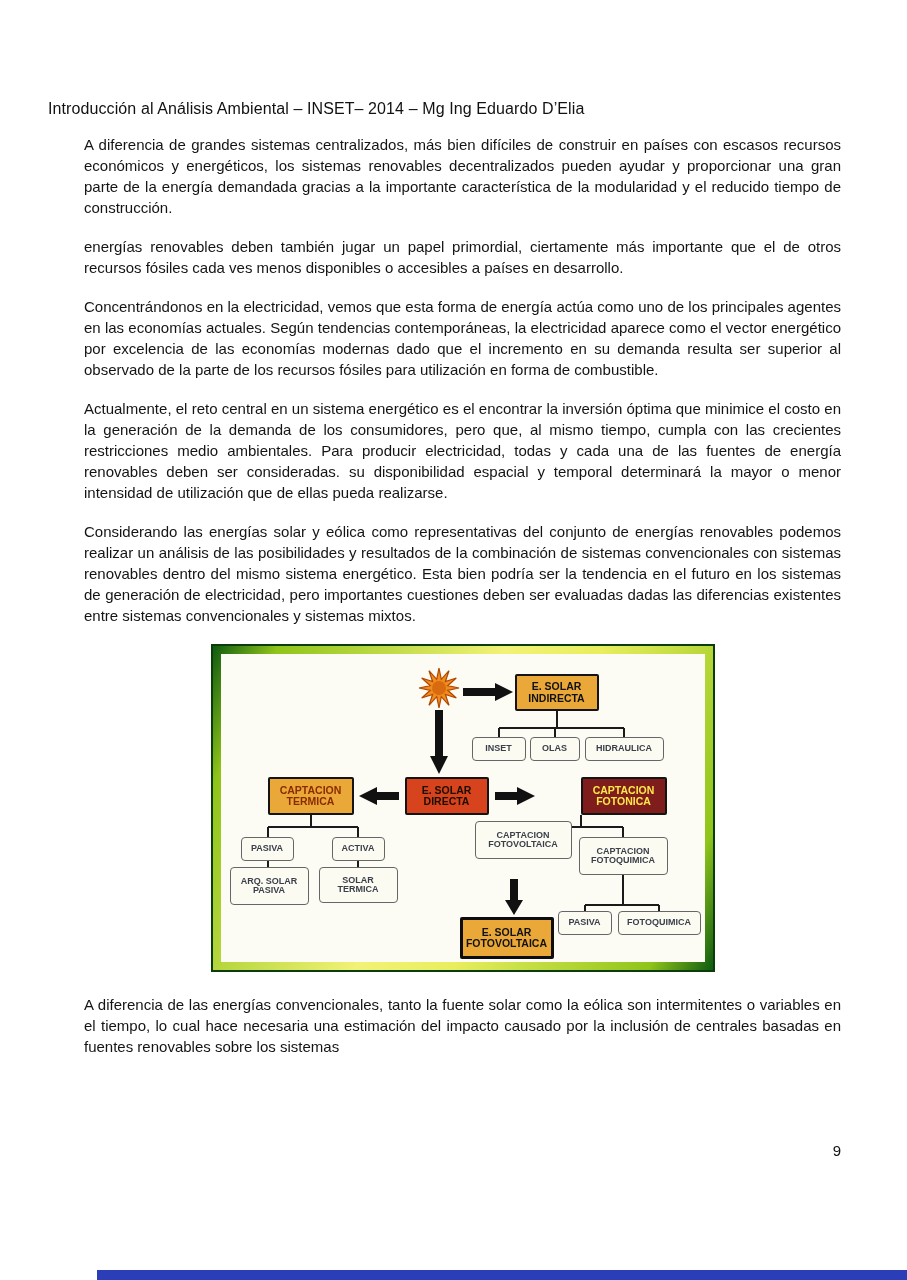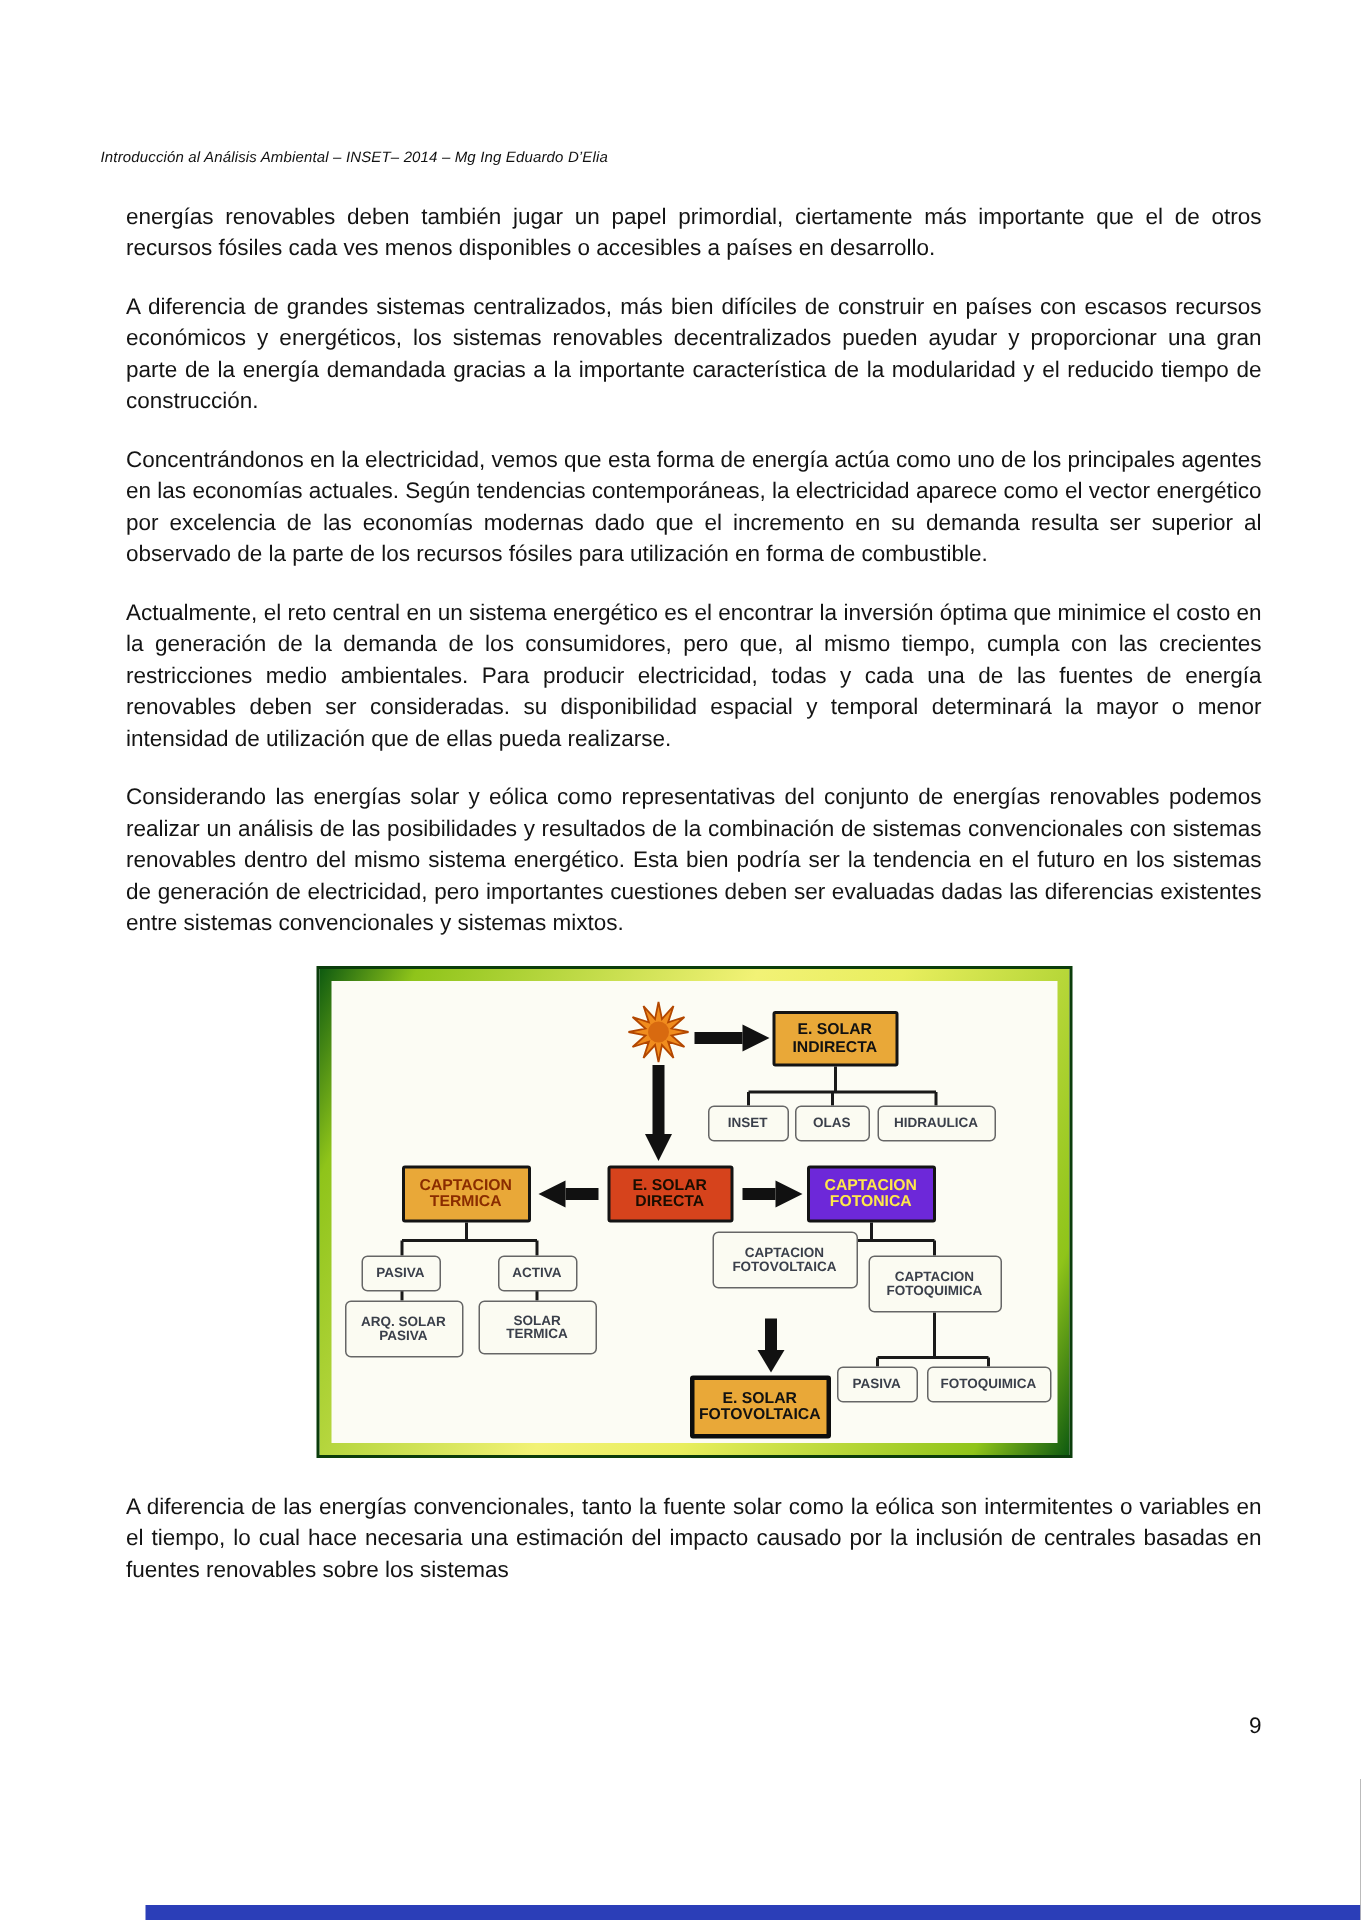--- a/index.html
+++ b/index.html
@@ -5,22 +5,22 @@
   html,body { margin:0; padding:0; background:#888; }
   .page {
     position:relative;
     width:907px; height:1280px;
     margin:0 auto;
     background:#ffffff;
     font-family:"Liberation Sans", sans-serif;
     overflow:hidden;
   }
   .header {
-    position:absolute; top:100px; left:67px;
-    font-size:10px; color:#111; letter-spacing:0.1px;font-style:italic;
+    position:absolute; top:100px; left:48px;
+    font-size:16px; color:#111; letter-spacing:0.1px;
   }
   .content {
     position:absolute; top:134px; left:84px; width:757px;
   }
   .content p {
     margin:0 0 18px 0;
     text-align:justify;
     font-size:15px; line-height:21px; color:#141414;
   }
   .page-number {
@@ -52,21 +52,21 @@
     box-sizing:border-box;
     display:flex; align-items:center; justify-content:center;
     text-align:center; font-weight:bold;
     padding:11px 2px;
     line-height:1.05;
   }
   .c-white  { background:#fbfbf2; border:1.6px solid #666; border-radius:4px; color:#3a3f4a; font-size:9px; }
   .c-orange { background:#e9a838; border:2px solid #141414; border-radius:2px; color:#111; font-size:10.5px; }
   .c-termica{ background:#e9a838; border:2px solid #141414; border-radius:2px; color:#8a2c00; font-size:10.5px; }
   .c-red    { background:#d6431c; border:2px solid #141414; border-radius:2px; color:#1a0d00; font-size:10.5px; }
-  .c-pink   { background:#6d28d9; border:2px solid #141414; border-radius:2px; color:#ffe84a; font-size:10.5px; }
+  .c-pink   { background:#7f1d1d; border:2px solid #141414; border-radius:2px; color:#ffe84a; font-size:10.5px;margin-left:43px; }
   .c-orange-big { background:#e9a838; border:3px solid #0d0d0d; border-radius:2px; color:#111; font-size:10.5px; }
 
   .n-indirecta        { left:294px; top:20px;  width:84px; height:37px; }
   .n-eolica           { left:251px; top:83px;  width:54px; height:19px; }
   .n-olas             { left:309px; top:83px;  width:50px; height:19px; }
   .n-hidraulica       { left:364px; top:83px;  width:79px; height:19px; }
   .n-directa          { left:184px; top:123px; width:84px; height:38px; }
   .n-termica          { left:47px;  top:123px; width:86px; height:38px; }
   .n-fotonica         { left:317px; top:123px; width:86px; height:38px; }
   .n-pasiva           { left:20px;  top:183px; width:53px; height:19px; }
@@ -80,22 +80,22 @@
   .n-fotoquimica      { left:397px; top:257px; width:83px; height:19px; }
 </style>
 </head>
 <body>
 
 <div class="page">
 
   <div class="header">Introducción al Análisis Ambiental – INSET– 2014 – Mg Ing Eduardo D’Elia</div>
 
   <div class="content">
+    <p>A diferencia de grandes sistemas centralizados, más bien difíciles de construir en países con escasos recursos económicos y energéticos, los sistemas renovables decentralizados pueden ayudar y proporcionar una gran parte de la energía demandada gracias a la importante característica de la modularidad y el reducido tiempo de construcción.</p>
     <p>energías renovables deben también jugar un papel primordial, ciertamente más importante que el de otros recursos fósiles cada ves menos disponibles o accesibles a países en desarrollo.</p>
-    <p>A diferencia de grandes sistemas centralizados, más bien difíciles de construir en países con escasos recursos económicos y energéticos, los sistemas renovables decentralizados pueden ayudar y proporcionar una gran parte de la energía demandada gracias a la importante característica de la modularidad y el reducido tiempo de construcción.</p>
     <p>Concentrándonos en la electricidad, vemos que esta forma de energía actúa como uno de los principales agentes en las economías actuales. Según tendencias contemporáneas, la electricidad aparece como el vector energético por excelencia de las economías modernas dado que el incremento en su demanda resulta ser superior al observado de la parte de los recursos fósiles para utilización en forma de combustible.</p>
     <p>Actualmente, el reto central en un sistema energético es el encontrar la inversión óptima que minimice el costo en la generación de la demanda de los consumidores, pero que, al mismo tiempo, cumpla con las crecientes restricciones medio ambientales.  Para producir electricidad, todas y cada una de las fuentes de energía renovables deben ser consideradas.  su disponibilidad espacial y temporal determinará la mayor o menor intensidad de utilización que de ellas pueda realizarse.</p>
     <p>Considerando las energías solar y eólica como representativas del conjunto de energías renovables podemos realizar un análisis de las posibilidades y resultados de la combinación de sistemas convencionales con sistemas renovables dentro del mismo sistema energético. Esta bien podría ser la tendencia en el futuro en los sistemas de generación de electricidad, pero importantes cuestiones deben ser evaluadas dadas las diferencias existentes entre sistemas convencionales y sistemas mixtos.</p>
 
     <div class="diagram-frame">
       <div class="diagram-inner">
 
         <svg width="484" height="308" viewBox="0 0 484 308">
 
           <path d="M336 57 V74 M278 74 H403 M278 74 V83 M334 74 V83 M403 74 V83" stroke="#1a1a1a" stroke-width="2" fill="none"></path>

